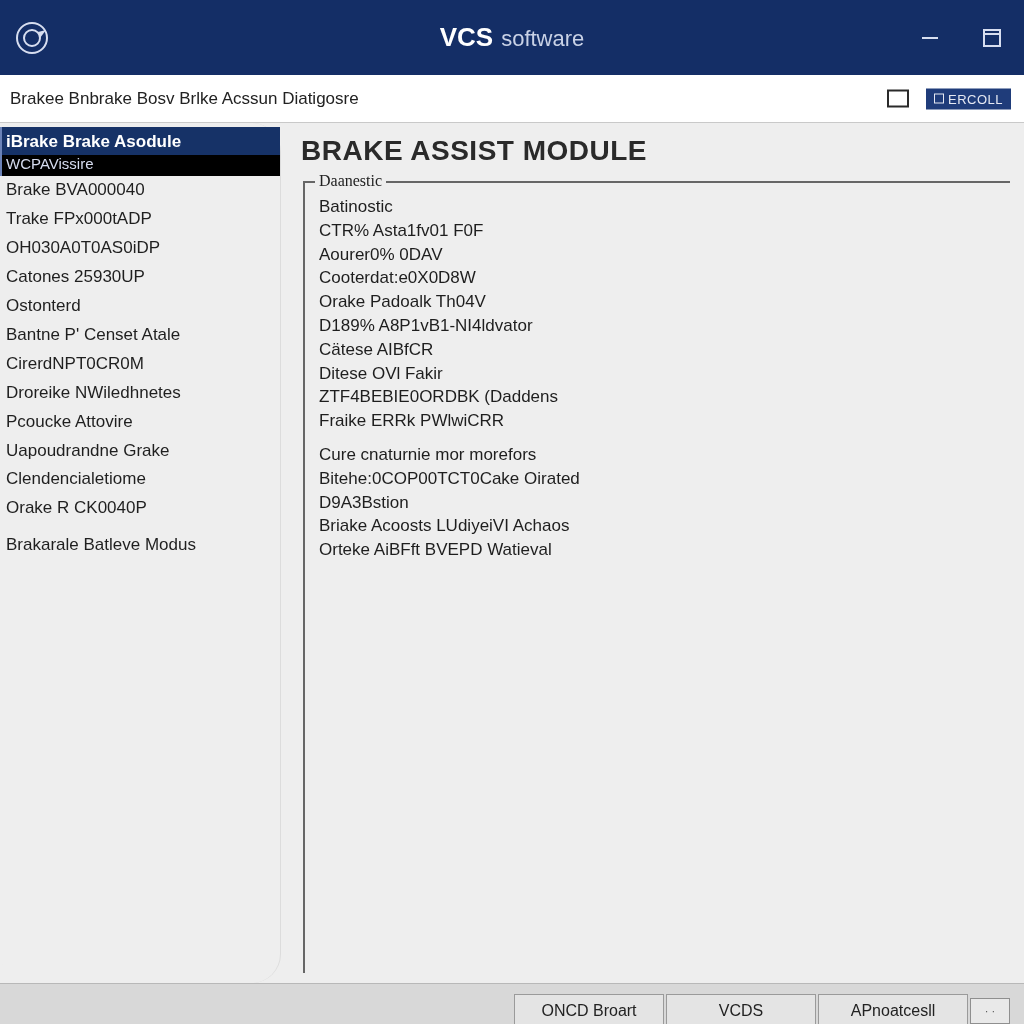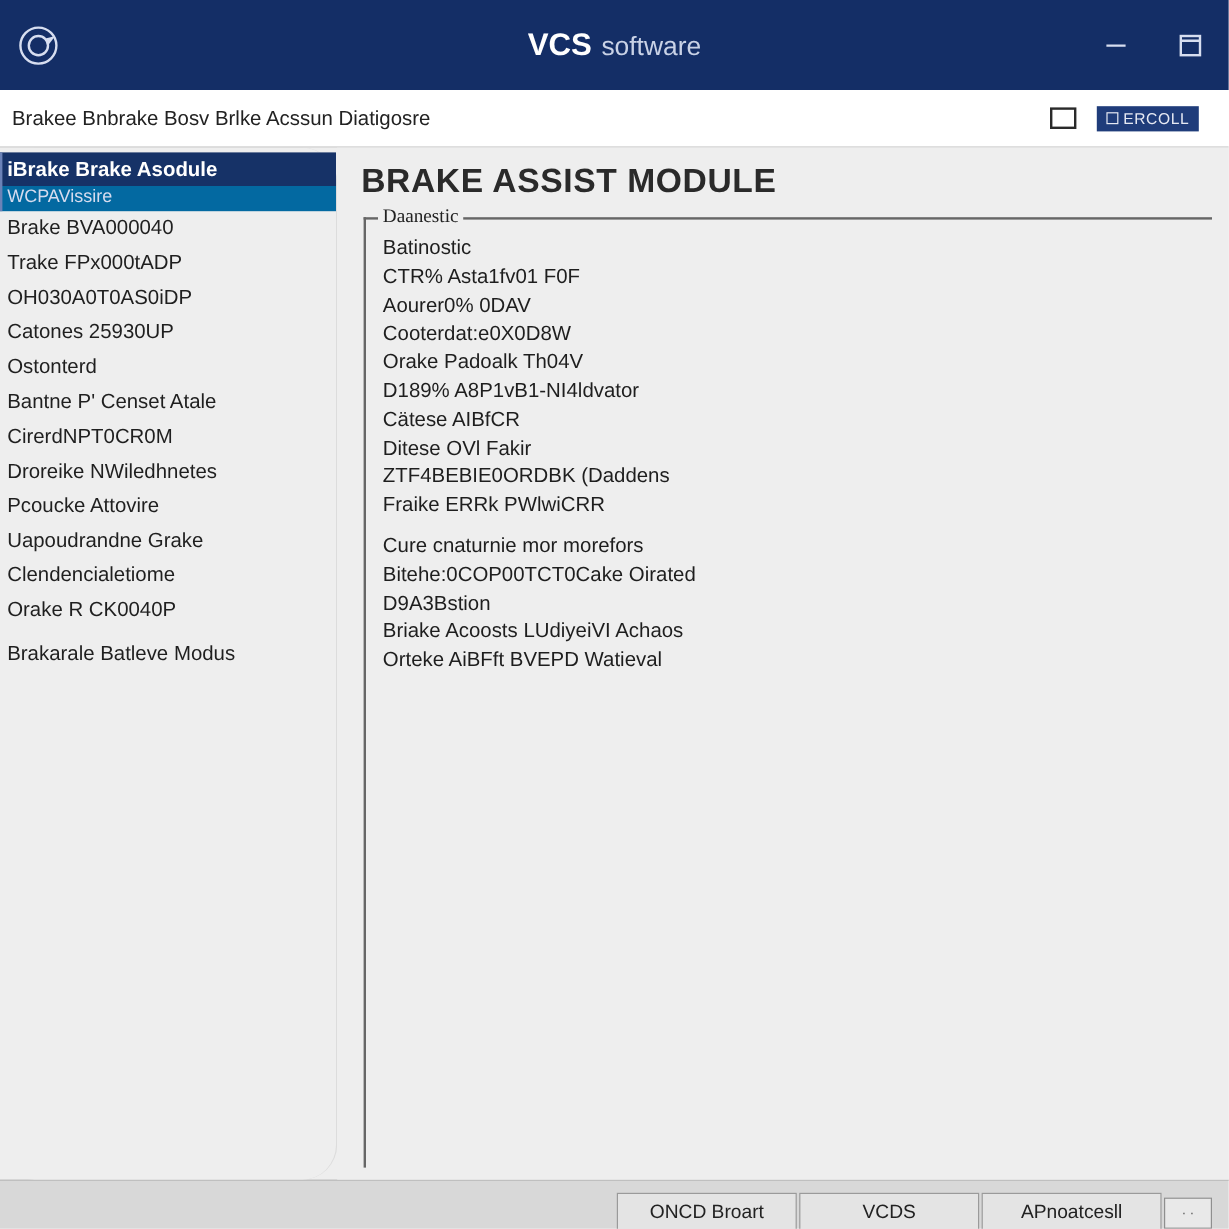--- a/index.html
+++ b/index.html
@@ -25,21 +25,21 @@
   }
   .titlebar .win-btn { width: 28px; height: 28px; display:flex; align-items:center; justify-content:center; color:#d7def0; }
   .titlebar .win-btn svg { stroke: #d7def0; fill: none; }
 
   .breadcrumb-row {
     height: 48px; background: #fff; border-bottom: 1px solid #c9c9c9;
     display: flex; align-items: center; padding: 0 10px; position: relative;
   }
   .breadcrumb-row .crumb-text { font-size: 17px; color: #222; }
   .breadcrumb-row .right-controls {
-    position: absolute; right: 25px; top: 50%; transform: translateY(-50%);
+    position: absolute; right: 13px; top: 50%; transform: translateY(-50%);
     display: flex; align-items: center; gap: 17px;
   }
   .breadcrumb-row .square-icon {
     width: 22px; height: 18px; border: 2px solid #2a2a2a;
   }
   .breadcrumb-row .badge {
     background: #1f3c7a; color: #e6e9f3; font-size: 13px; padding: 3px 8px;
     letter-spacing: 0.5px; display:flex; align-items:center; gap:4px;
   }
   .breadcrumb-row .badge .bsq { width:10px; height:10px; border:1px solid #e6e9f3; display:inline-block; }
@@ -57,21 +57,21 @@
   .sidebar .side-item {
     font-size: 17px; color: #1f1f1f; padding: 3px 8px 3px 6px; line-height: 1.35;
     white-space: nowrap; overflow: hidden;
   }
   .sidebar .side-head {
     background: #163267; color: #fff; font-weight: 600;
     padding: 4px 6px 2px 4px; border-left: 2px solid #6b82b7;
     font-size: 17px; line-height:1.3;
   }
   .sidebar .side-sub {
-    background: #0369a1; color: #d6dcef; font-size: 15px;
+    background: #000000; color: #d6dcef; font-size: 15px;
     padding: 0 6px 4px 4px; border-left: 2px solid #6b82b7;
   }
   .sidebar .spacer { height: 8px; }
 
   .main {
     flex: 1; background: #eeeeee; padding: 12px 14px 0 20px; position: relative;
   }
   .main h1 {
     font-size: 28px; font-weight: 800; color: #2a2a2a; letter-spacing: 0.5px;
     margin-bottom: 14px; font-family: "Segoe UI", sans-serif;

